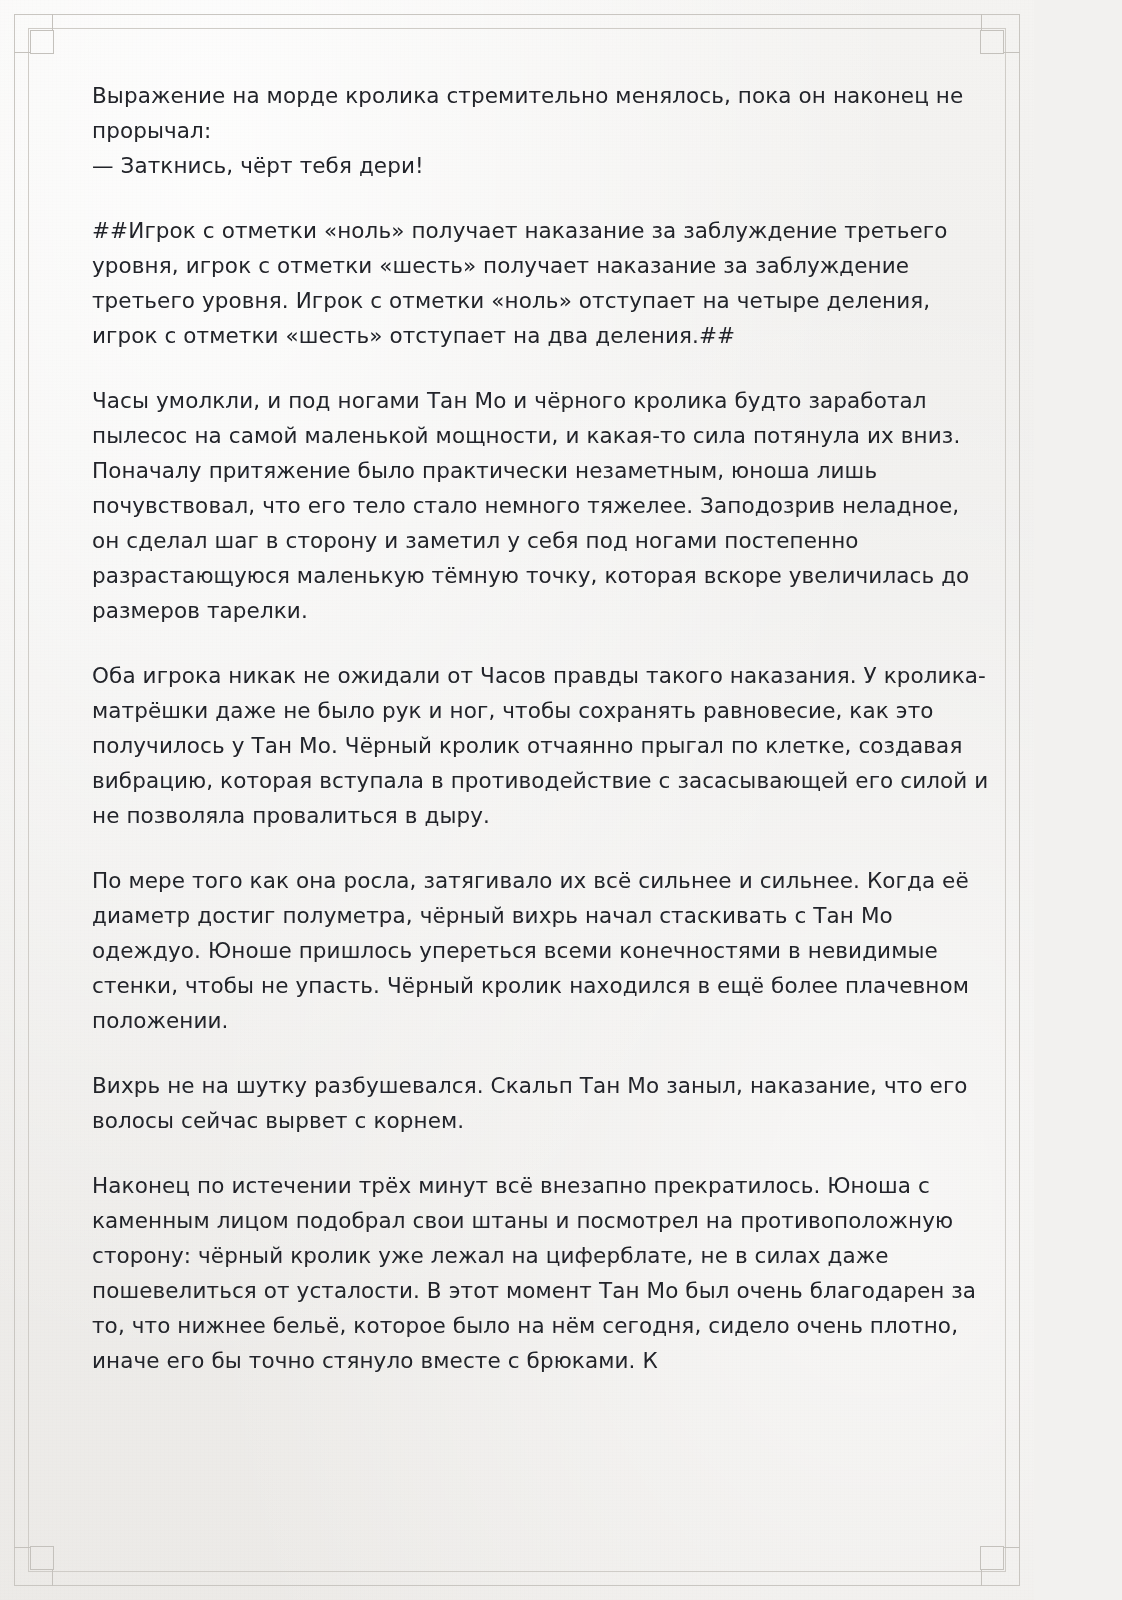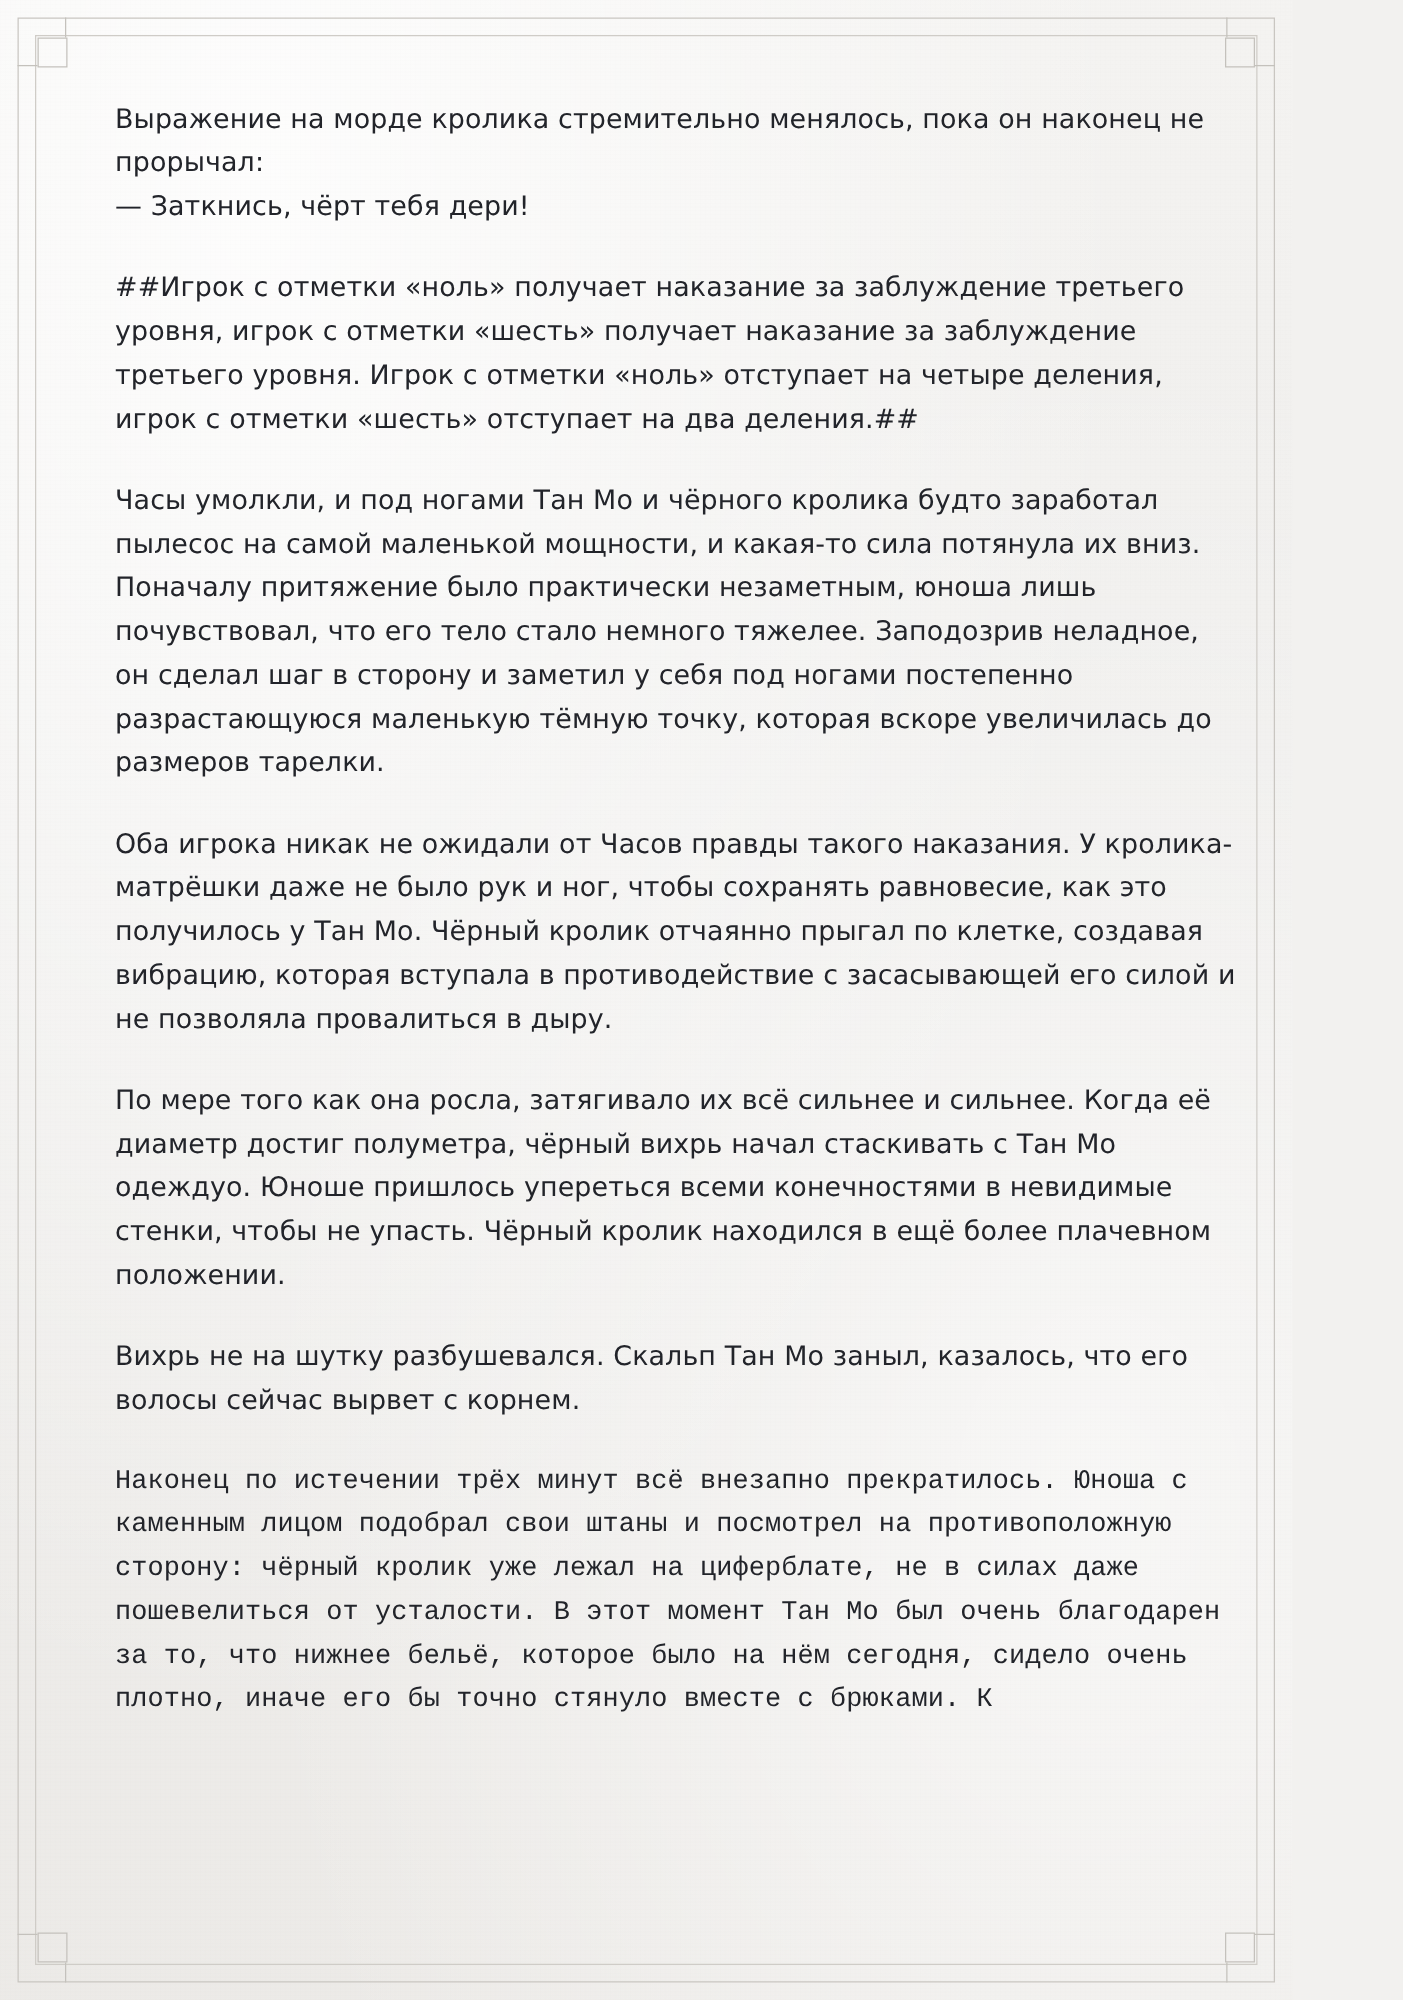--- a/index.html
+++ b/index.html
@@ -93,21 +93,21 @@
 
   p.para {
     margin: 0 0 30px 0;
     font-size: 21.5px;
     line-height: 35px;
     color: #22242a;
     letter-spacing: 0.1px;
     font-weight: 400;
     white-space: pre-line;
   }
-  p.para:last-child { margin-bottom: 0; font-family: Liberation Mono, monospace; }
+  p.para:last-child { margin-bottom: 0; }
 </style>
 </head>
 <body>
 
 <div class="page">
   <div class="grain"></div>
 
   <div class="frame-outer"></div>
   <div class="frame-inner"></div>
 
@@ -125,16 +125,16 @@
   <div class="notch b3"></div>
   <div class="notch b4"></div>
 
   <div class="content">
     <p class="para">Выражение на морде кролика стремительно менялось, пока он наконец не прорычал:
 — Заткнись, чёрт тебя дери!</p>
     <p class="para">##Игрок с отметки «ноль» получает наказание за заблуждение третьего уровня, игрок с отметки «шесть» получает наказание за заблуждение третьего уровня. Игрок с отметки «ноль» отступает на четыре деления, игрок с отметки «шесть» отступает на два деления.##</p>
     <p class="para">Часы умолкли, и под ногами Тан Мо и чёрного кролика будто заработал пылесос на самой маленькой мощности, и какая-то сила потянула их вниз. Поначалу притяжение было практически незаметным, юноша лишь почувствовал, что его тело стало немного тяжелее. Заподозрив неладное, он сделал шаг в сторону и заметил у себя под ногами постепенно разрастающуюся маленькую тёмную точку, которая вскоре увеличилась до размеров тарелки.</p>
     <p class="para">Оба игрока никак не ожидали от Часов правды такого наказания. У кролика-матрёшки даже не было рук и ног, чтобы сохранять равновесие, как это получилось у Тан Мо. Чёрный кролик отчаянно прыгал по клетке, создавая вибрацию, которая вступала в противодействие с засасывающей его силой и не позволяла провалиться в дыру.</p>
     <p class="para">По мере того как она росла, затягивало их всё сильнее и сильнее. Когда её диаметр достиг полуметра, чёрный вихрь начал стаскивать с Тан Мо одеждуо. Юноше пришлось упереться всеми конечностями в невидимые стенки, чтобы не упасть. Чёрный кролик находился в ещё более плачевном положении.</p>
-    <p class="para">Вихрь не на шутку разбушевался. Скальп Тан Мо заныл, казалось, что его волосы сейчас вырвет с корнем.</p>
+    <p class="para">Вихрь не на шутку разбушевался. Скальп Тан Мо заныл, наказание, что его волосы сейчас вырвет с корнем.</p>
     <p class="para">Наконец по истечении трёх минут всё внезапно прекратилось. Юноша с каменным лицом подобрал свои штаны и посмотрел на противоположную сторону: чёрный кролик уже лежал на циферблате, не в силах даже пошевелиться от усталости. В этот момент Тан Мо был очень благодарен за то, что нижнее бельё, которое было на нём сегодня, сидело очень плотно, иначе его бы точно стянуло вместе с брюками. К</p>
   </div>
 </div>
 
 </body></html>

